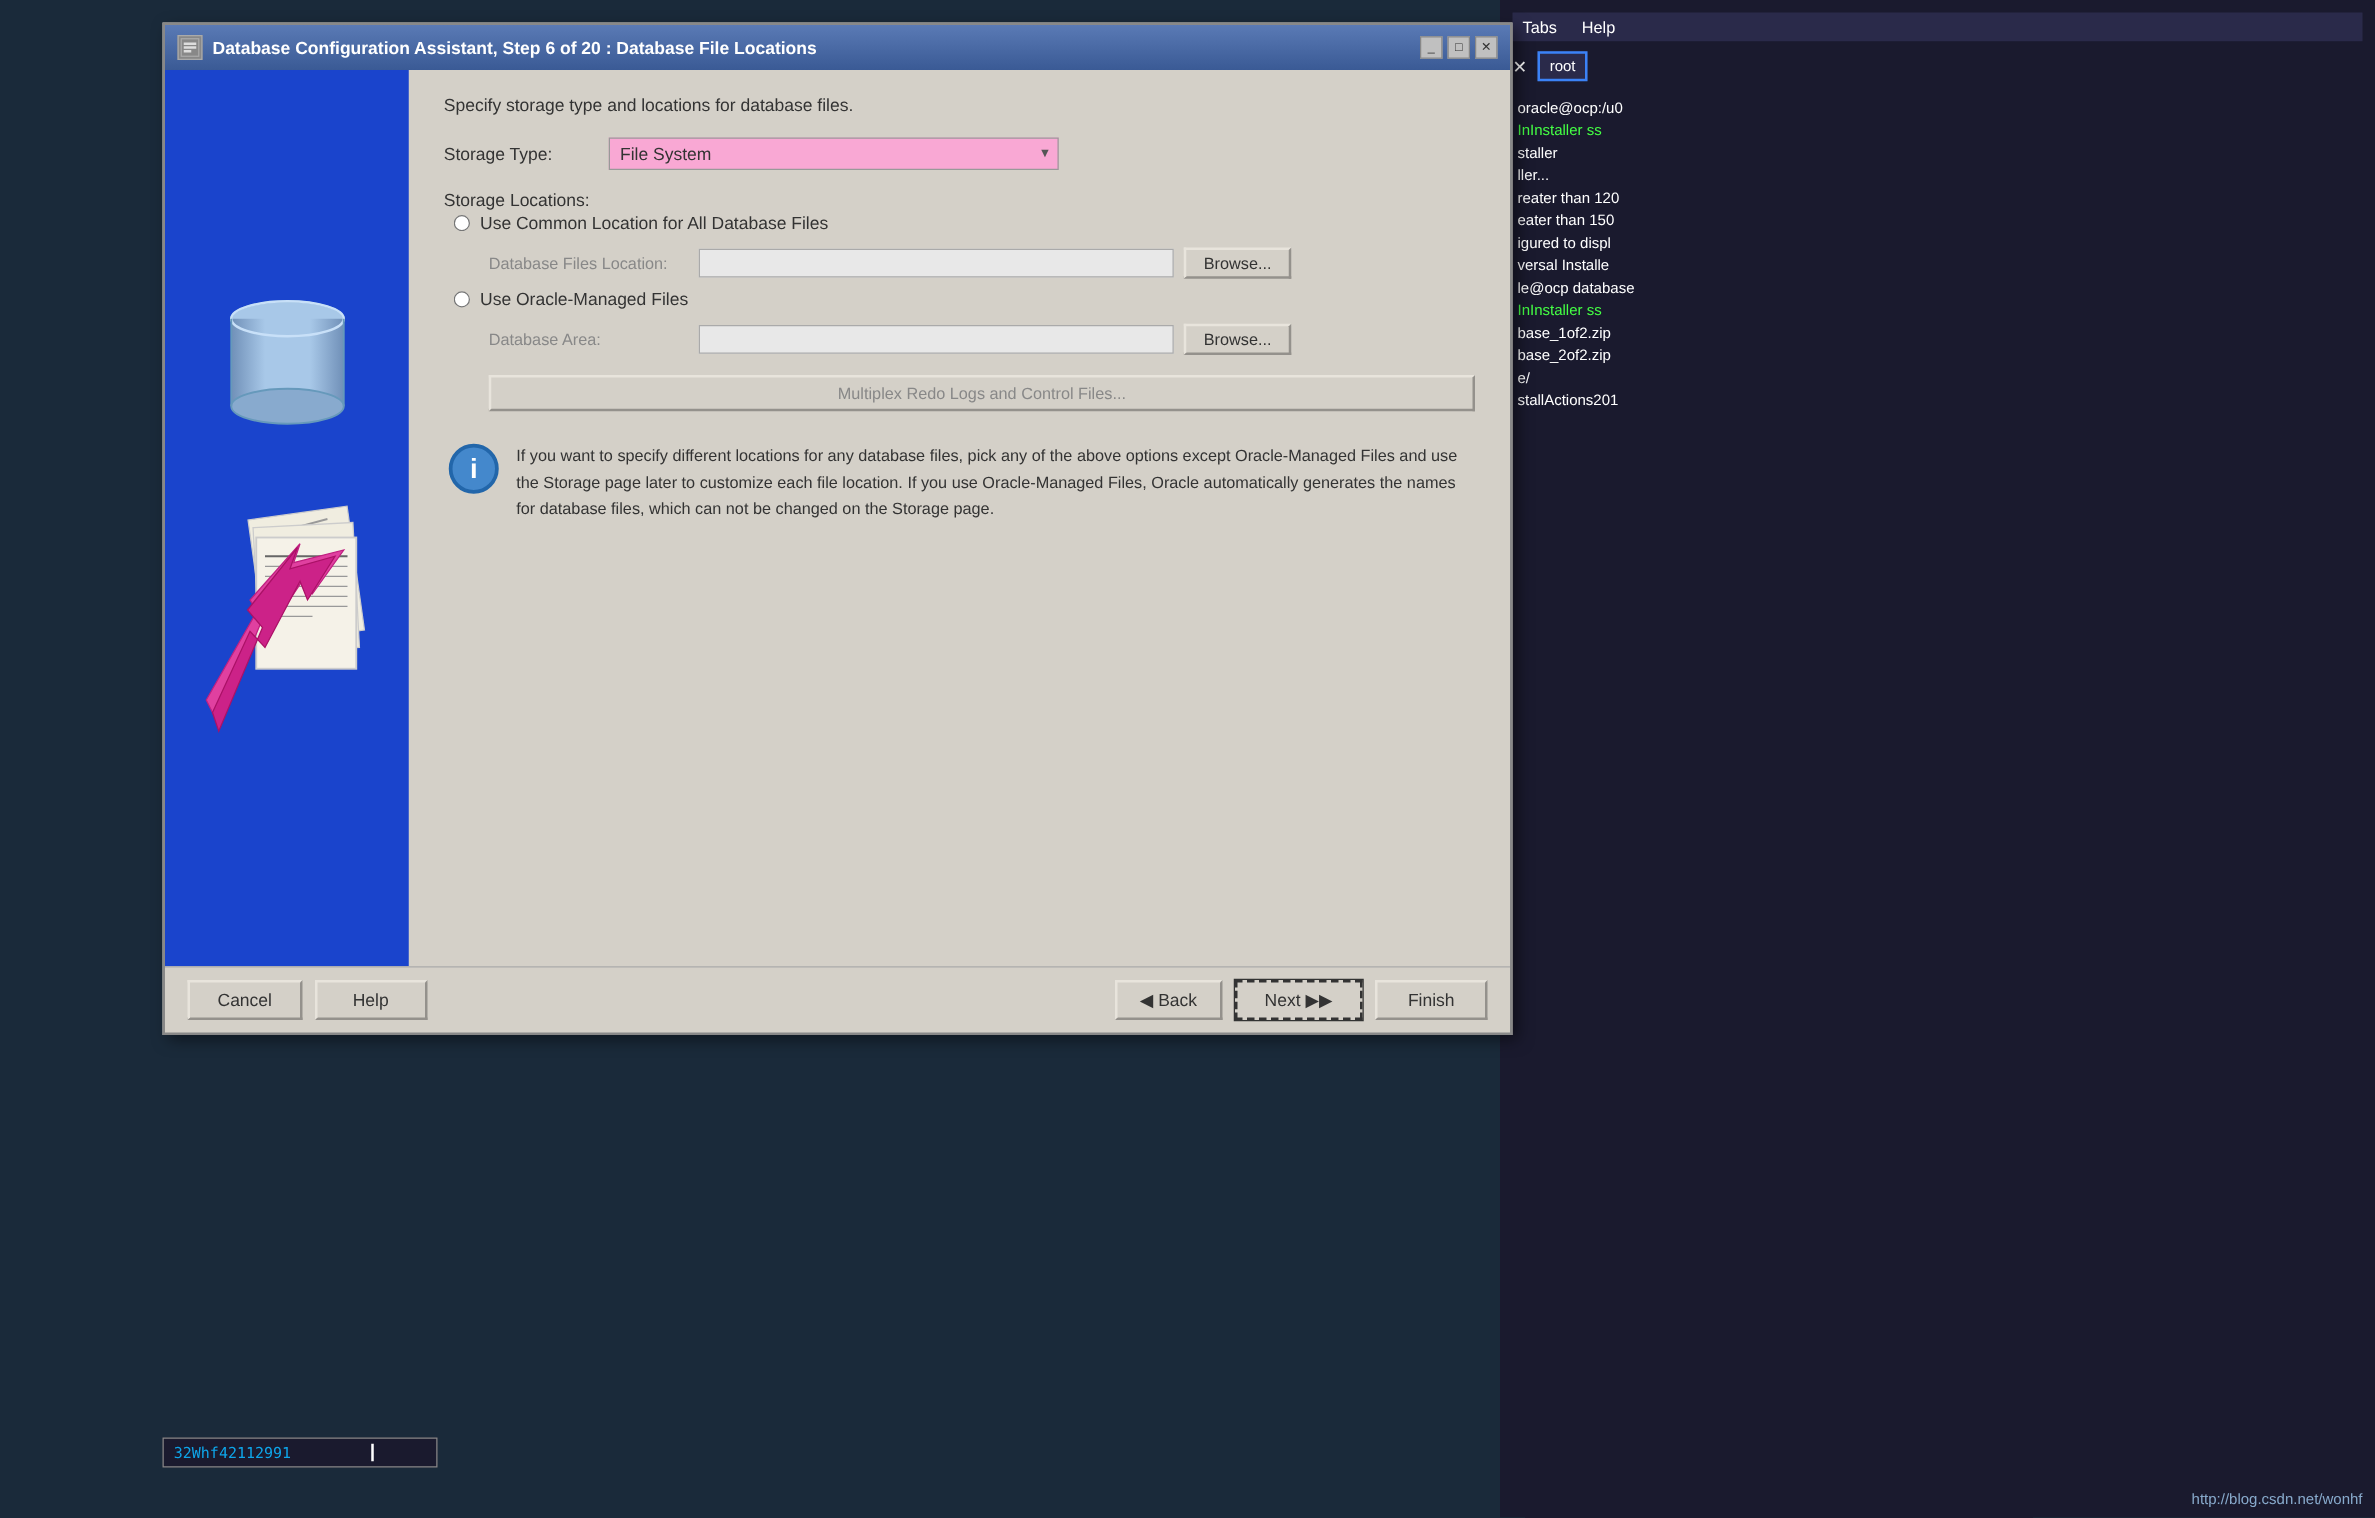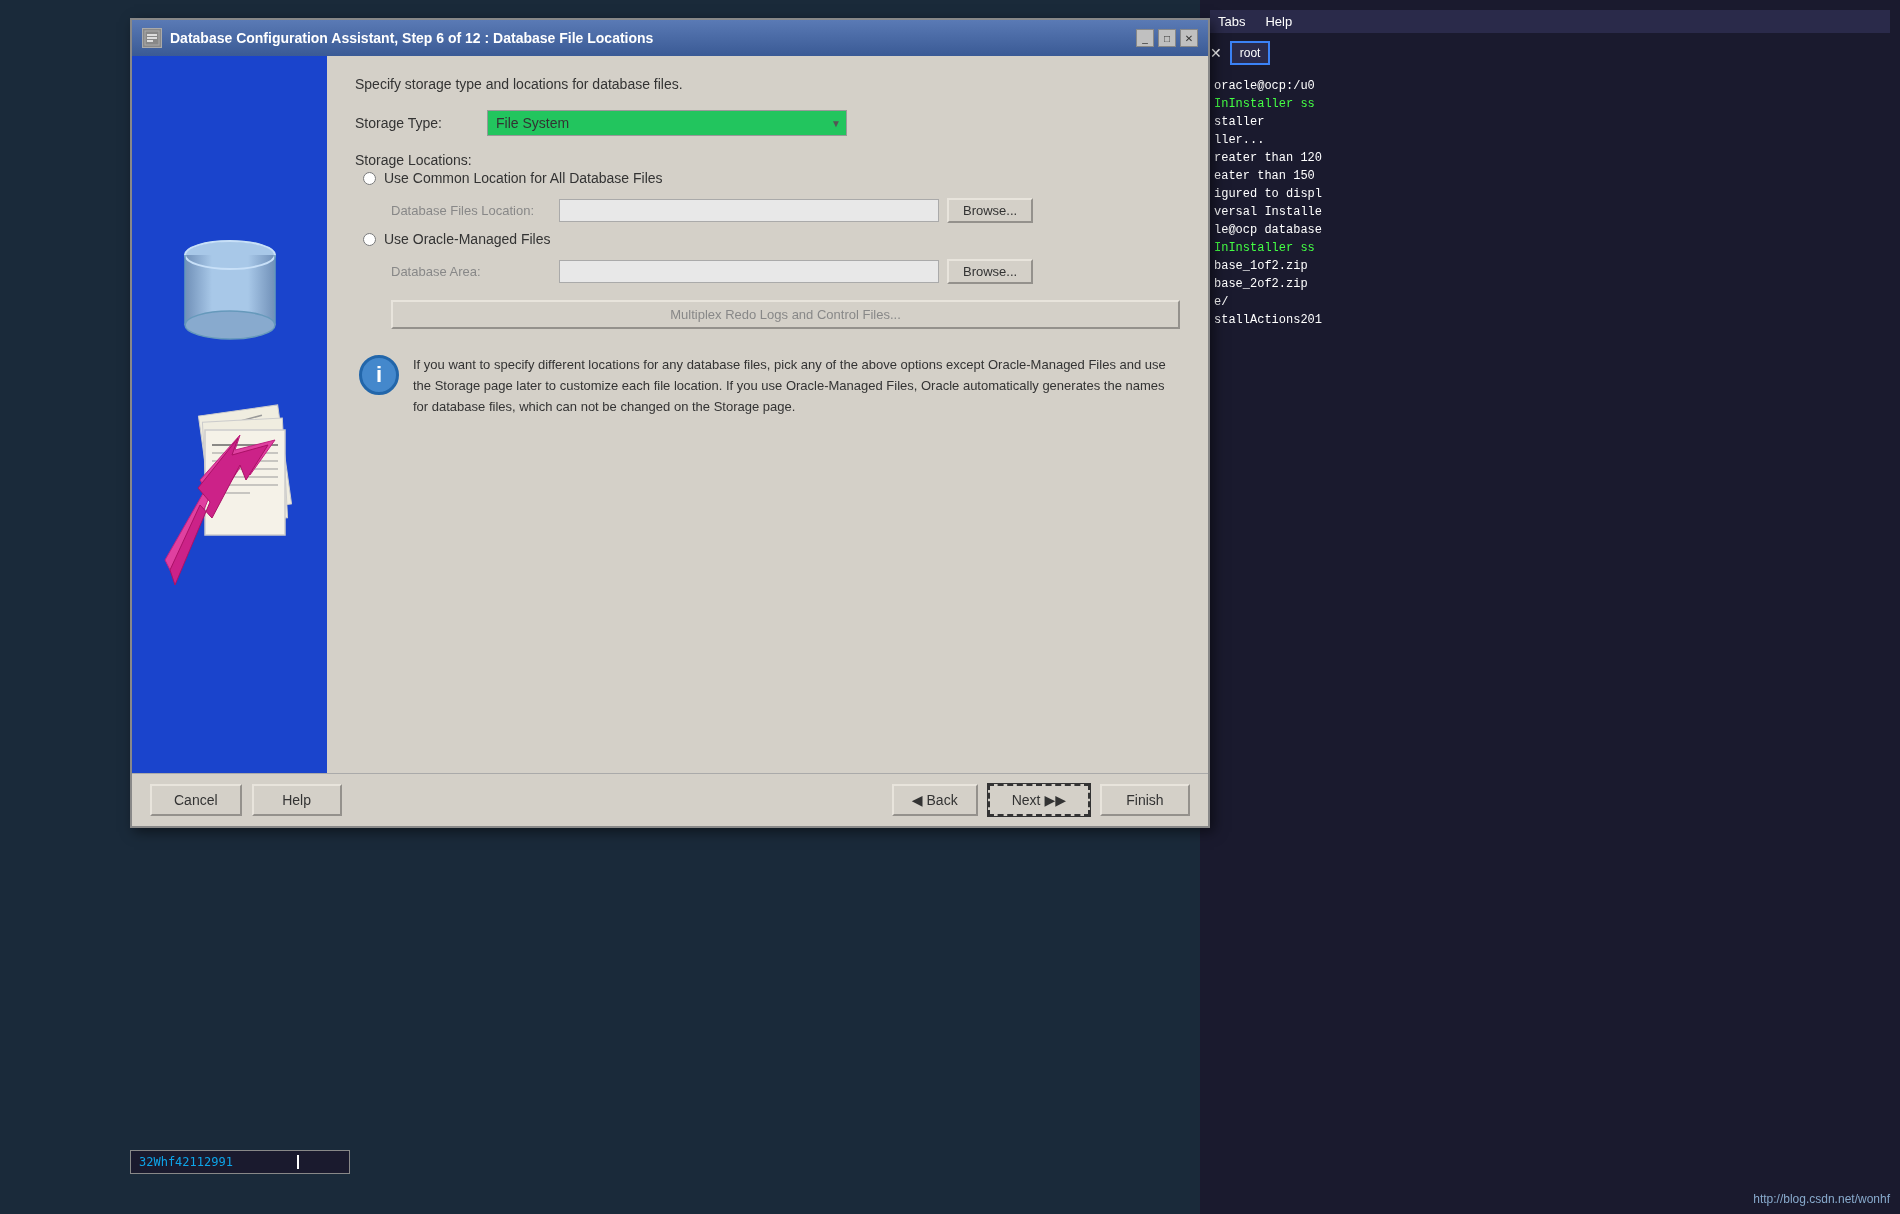--- a/index.html
+++ b/index.html
@@ -51,21 +51,21 @@
     }
 
     .terminal-close-btn {
       color: white;
       font-size: 14px;
       cursor: pointer;
     }
 
     .terminal-content {
       color: #ccc;
-      font-family: Liberation Mono, monospace;
+      font-family: Liberation Sans, sans-serif;
       font-size: 12px;
       line-height: 1.5;
       padding: 4px;
     }
 
     .terminal-content .green { color: #44ff44; }
     .terminal-content .white { color: #ffffff; }
 
     
     .dialog-window {
@@ -189,21 +189,21 @@
 
     .form-label {
       font-size: 14px;
       color: #333;
       min-width: 120px;
     }
 
     .form-select {
       width: 360px;
       padding: 4px 8px;
-      background: #22c55e;
+      background: #f9a8d4;
       border: 1px solid #999;
       font-size: 14px;
       color: #333;
       appearance: none;
       -webkit-appearance: none;
       cursor: pointer;
       padding-right: 24px;
       position: relative;
     }
 
@@ -464,21 +464,21 @@
   <div class="title-bar">
     <div class="title-bar-left">
       <div class="title-icon">
         <svg width="16" height="16" viewBox="0 0 16 16">
           <rect x="1" y="1" width="14" height="14" fill="#888" stroke="#aaa" stroke-width="1"></rect>
           <rect x="3" y="4" width="10" height="2" fill="#ddd"></rect>
           <rect x="3" y="7" width="10" height="2" fill="#ddd"></rect>
           <rect x="3" y="10" width="6" height="2" fill="#ddd"></rect>
         </svg>
       </div>
-      <span class="title-text">Database Configuration Assistant, Step 6 of 12 : Database File Locations</span>
+      <span class="title-text">Database Configuration Assistant, Step 6 of 20 : Database File Locations</span>
     </div>
     <div class="title-bar-controls">
       <div class="title-btn">_</div>
       <div class="title-btn">□</div>
       <div class="title-btn">✕</div>
     </div>
   </div>
 
   <div class="dialog-body">
 

